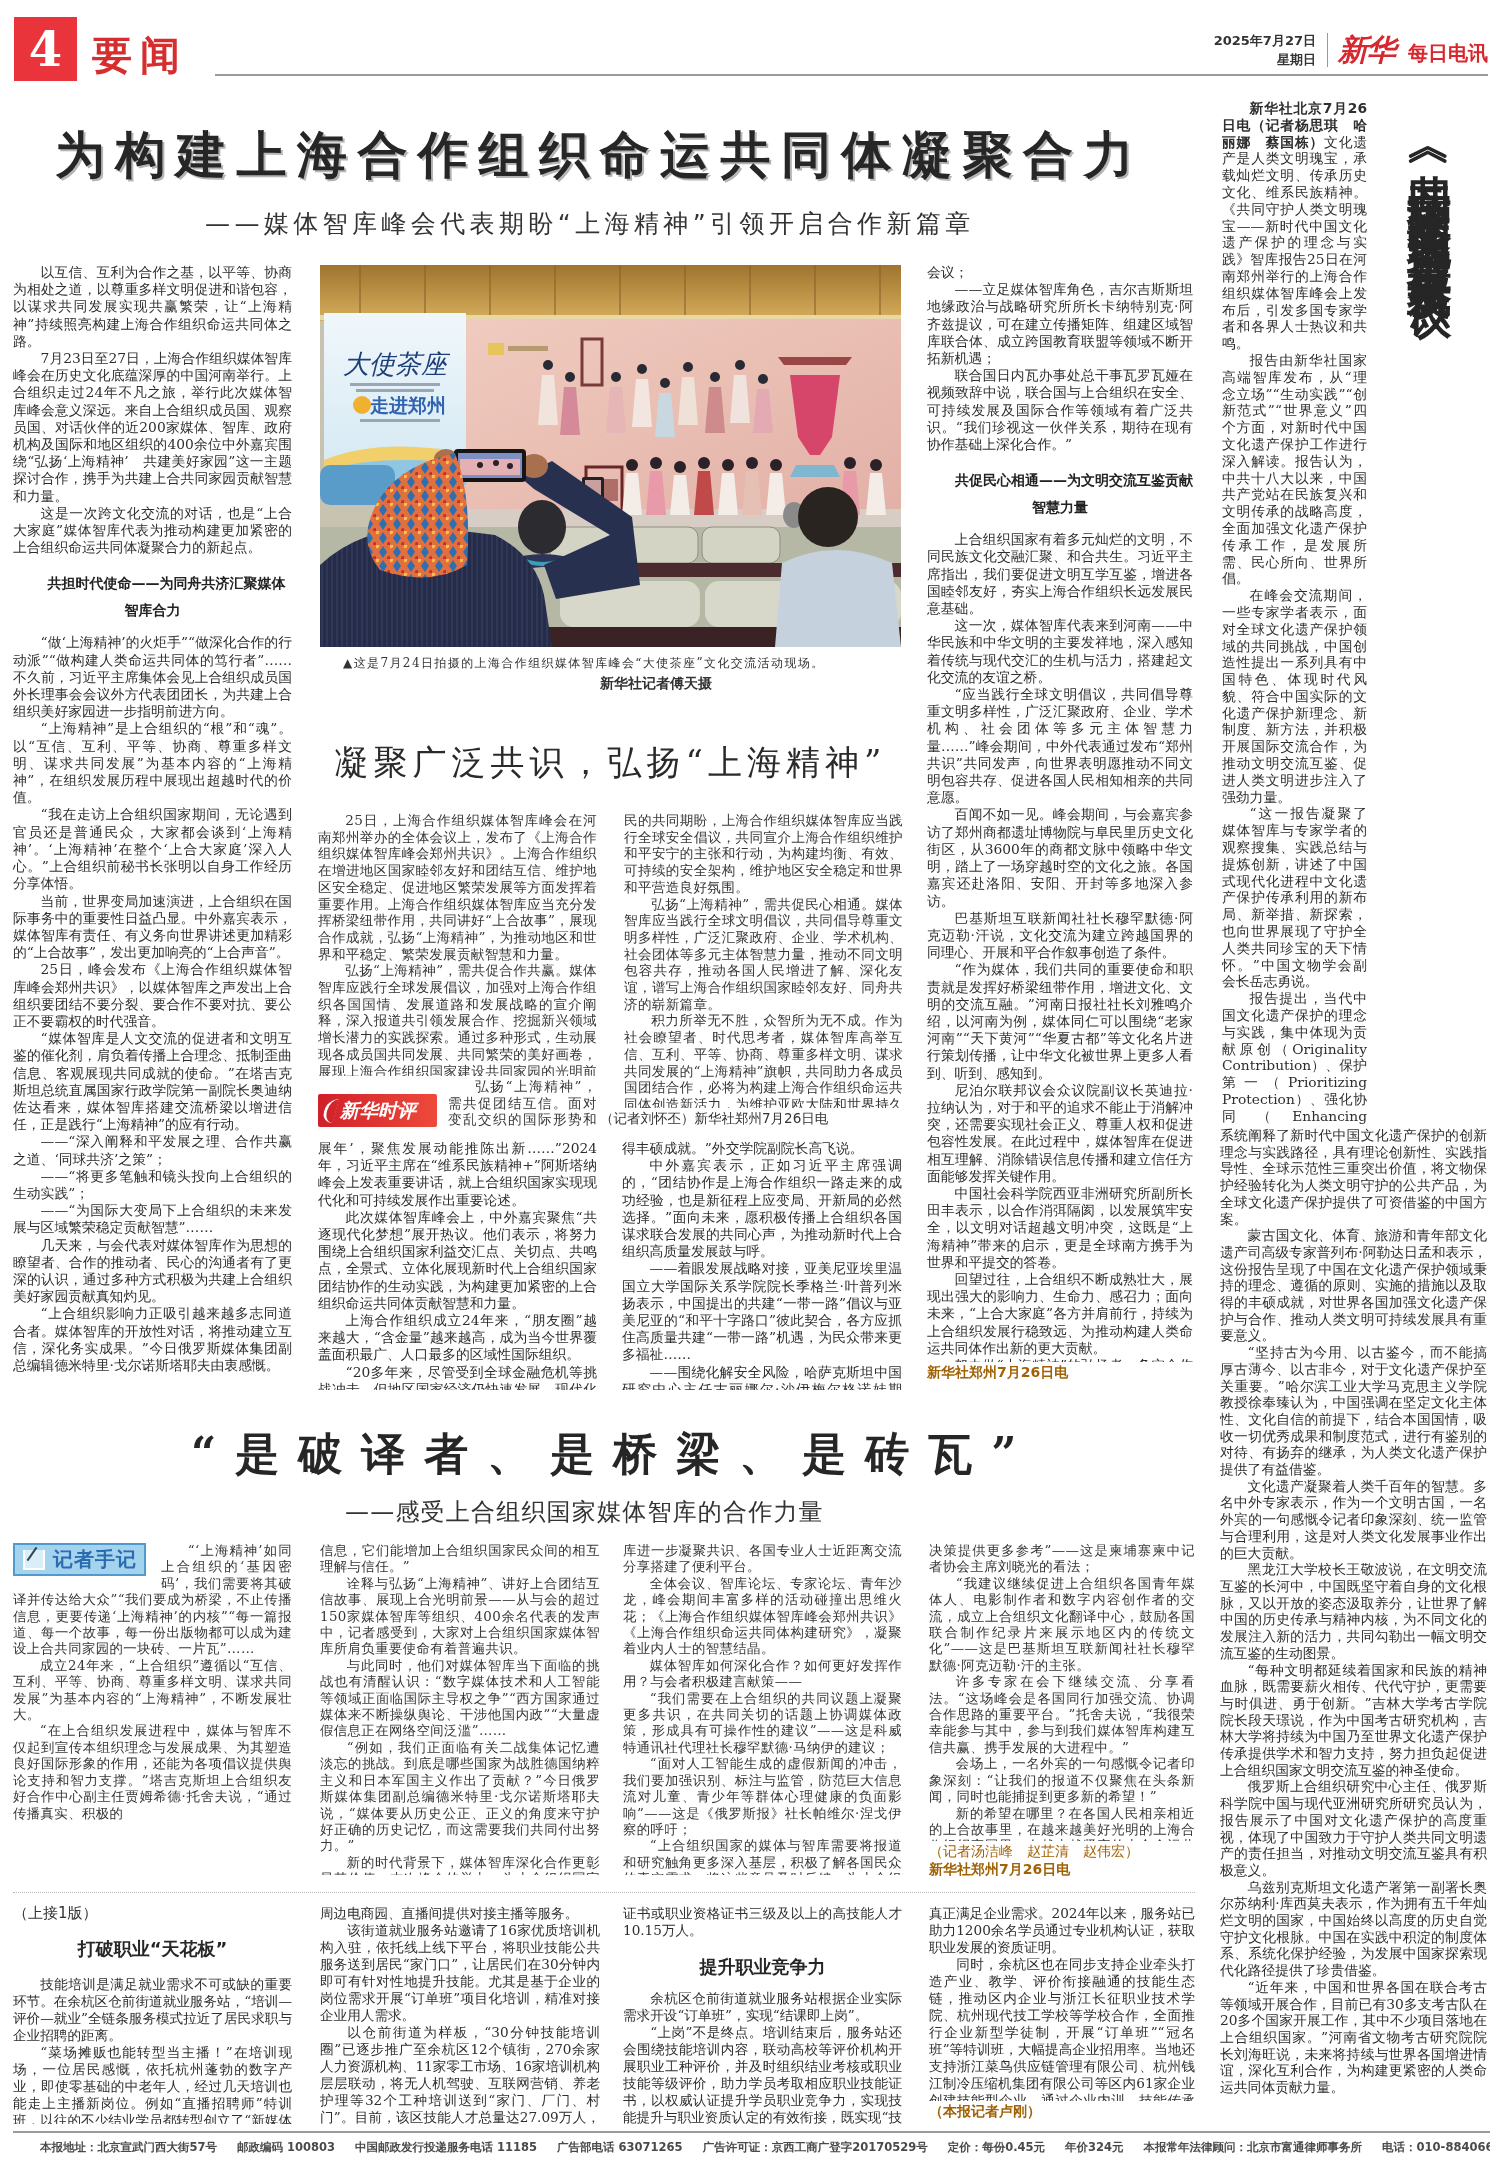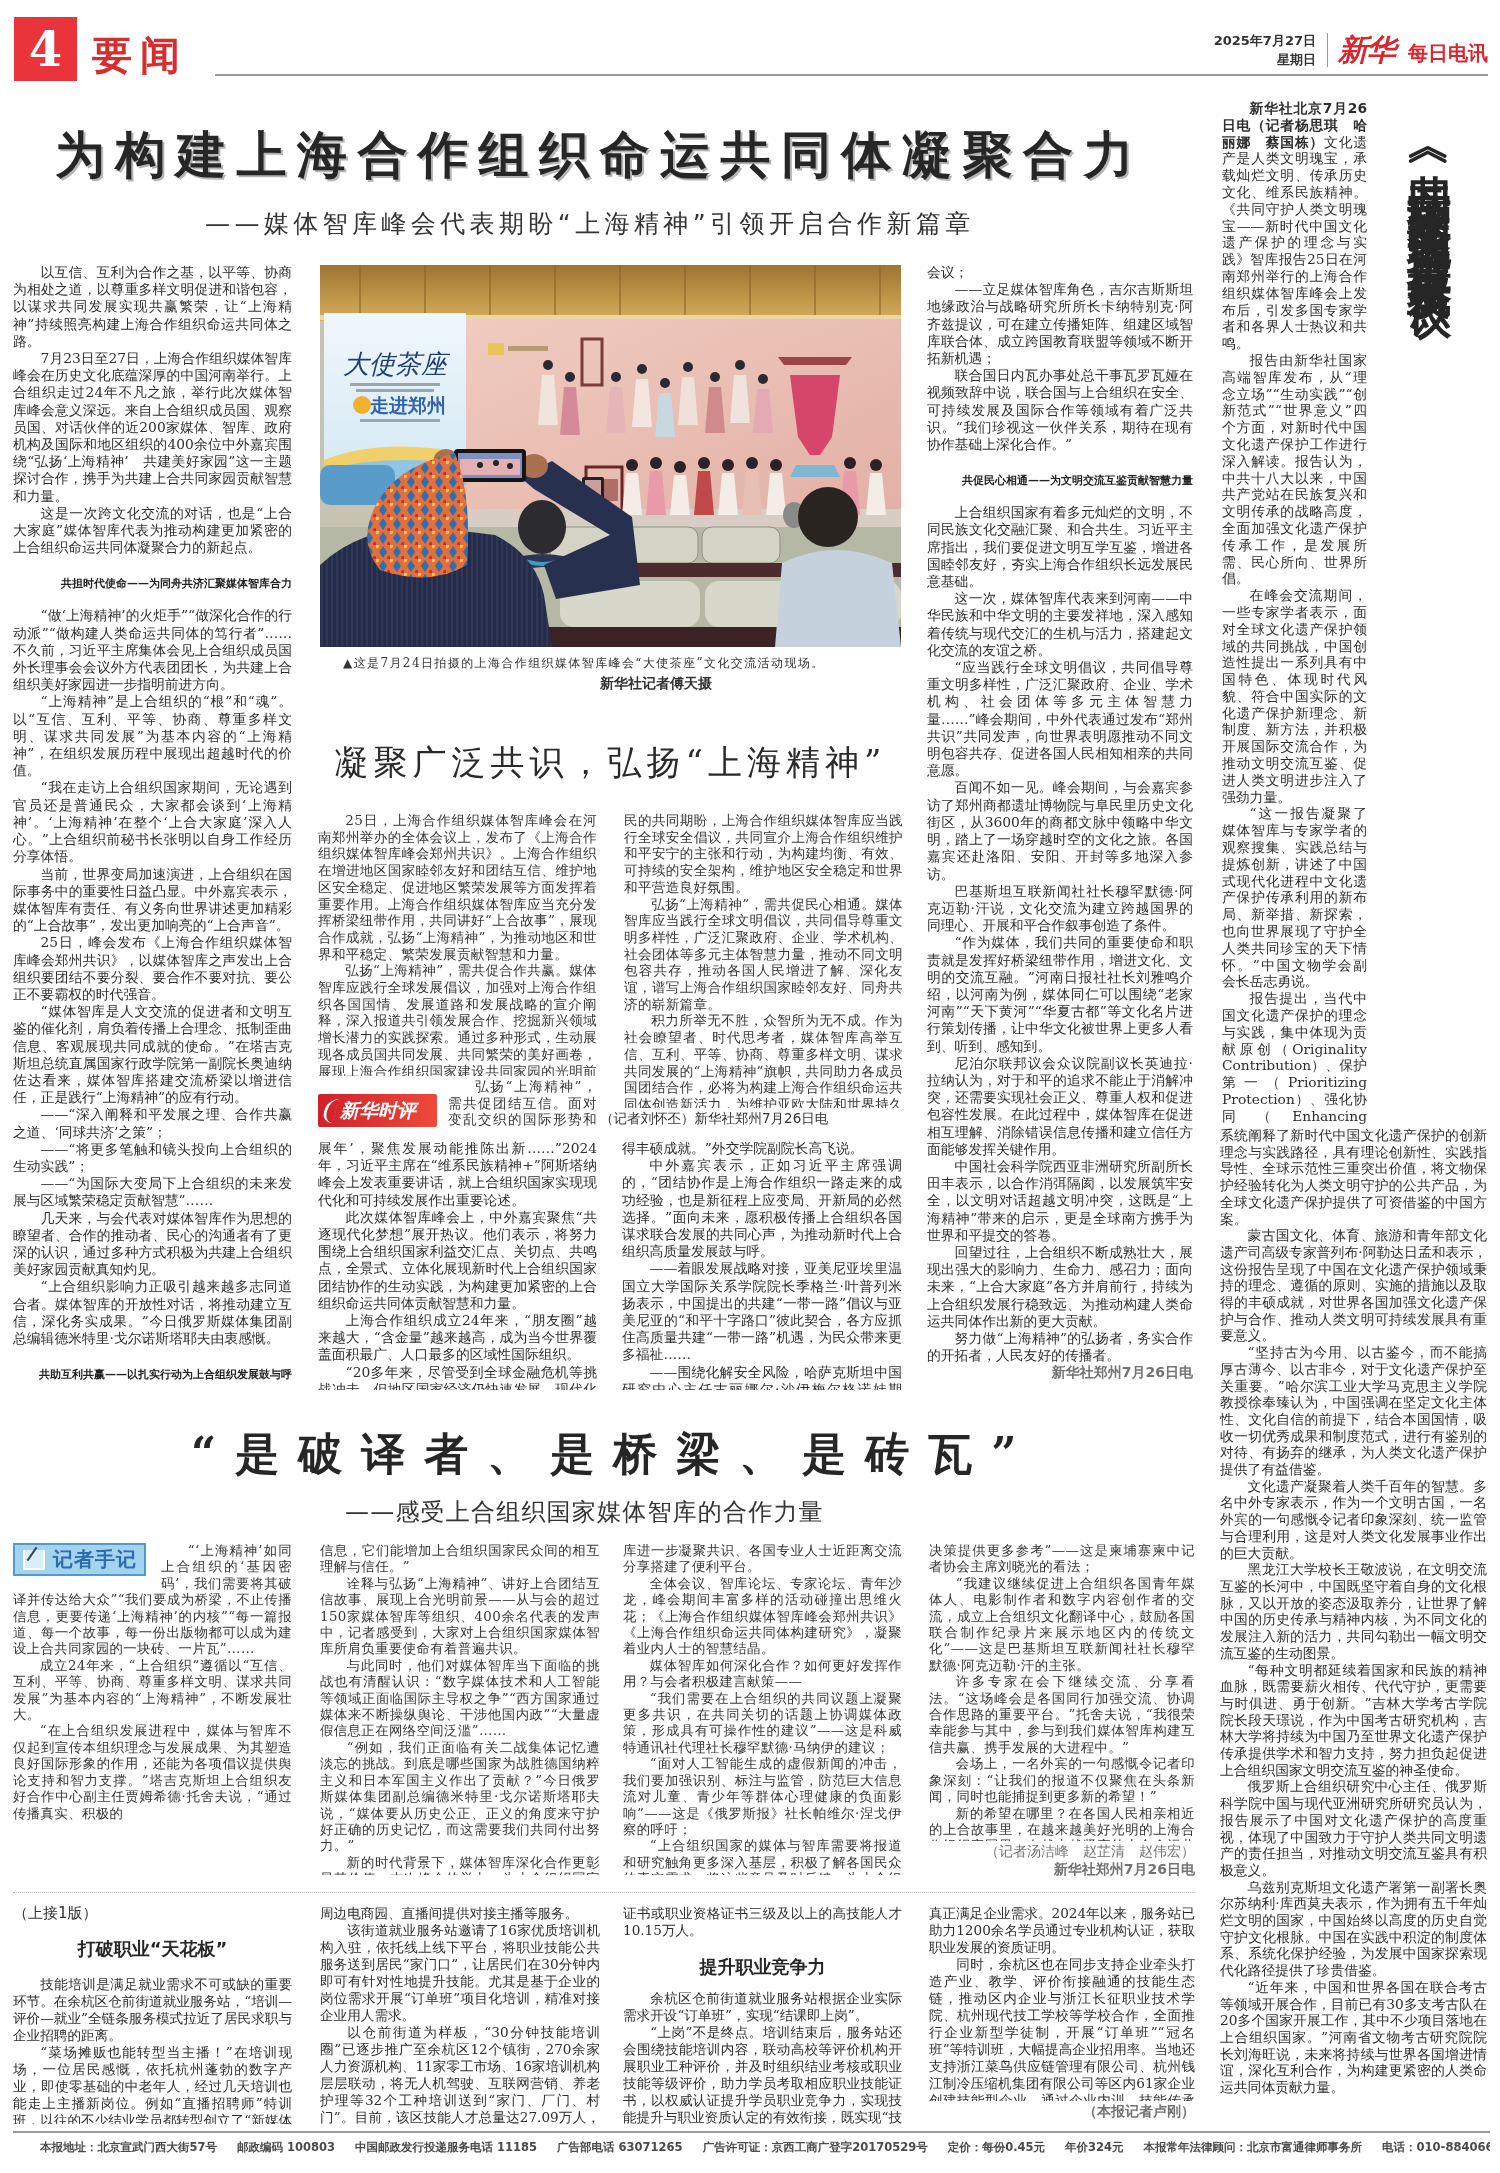--- a/index.html
+++ b/index.html
@@ -13,30 +13,30 @@
 .weekday{left:1180px;top:52px;width:136px;text-align:right;font:bold 13px/16px "DejaVu Sans",sans-serif;color:#333}
 .hsep{left:1327px;top:33px;width:1px;height:34px;background:#999}
 .logo{left:1338px;top:30px;width:152px;height:40px;white-space:nowrap;color:#d8282f}
 .logo-cal{font:italic bold 30px/40px "DejaVu Serif",serif;letter-spacing:-2px}
 .logo-txt{font:bold 20px/40px "DejaVu Sans",sans-serif;margin-left:14px}
 .headline{left:55px;top:126px;font:bold 50px/58px "DejaVu Serif",serif;letter-spacing:10.5px;color:#262626;white-space:nowrap;text-shadow:2px 2px 0 #b5b5b5}
 .subheadline{left:205px;top:208px;font:25px/32px "DejaVu Sans",sans-serif;letter-spacing:4.4px;color:#333;white-space:nowrap}
 .txt{position:absolute;overflow:hidden;font-size:13.8px;line-height:17.2px;text-align:justify;color:#2e2e2e}
 .txt p{text-indent:2em}
 .txt p.cont{text-indent:0}
-.txt p.sh{font-family:"DejaVu Sans","Liberation Sans",sans-serif;font-weight:bold;font-size:11px;line-height:27px;color:#222;margin:14px 0 10px;text-indent:2em;text-align:right}
+.txt p.sh{font-family:"DejaVu Sans","Liberation Sans",sans-serif;font-weight:bold;font-size:14px;line-height:27px;color:#222;margin:14px 0 10px;text-indent:2em;text-align:center}
 .photo{left:320px;top:265px;width:581px;height:382px;overflow:hidden}
 .caption{left:343px;top:655px;width:560px;font:12px/16px "DejaVu Serif",serif;letter-spacing:1.4px;color:#333;white-space:nowrap}
 .credit{left:600px;top:674px;width:290px;text-align:left;font:bold 14px/18px "DejaVu Sans",sans-serif;color:#333}
 .cm-head{left:318px;top:742px;width:585px;text-align:center;font:34px/40px "DejaVu Serif",serif;letter-spacing:5px;color:#2a2a2a;white-space:nowrap}
 .cm{font-size:13.6px;line-height:16.7px;letter-spacing:.3px;color:#363636}
 .badge-xh{left:318px;top:1094px;width:119px;height:33px;background:linear-gradient(90deg,#d0202a,#ee4a3a);border-radius:2px;color:#fff;font:italic bold 19px/33px "DejaVu Sans",sans-serif;padding-left:22px;overflow:hidden}
 .badge-xh .swoosh{position:absolute;left:6px;top:5px;width:12px;height:24px;border-left:3px solid #fff;border-radius:12px 0 0 12px;transform:skewX(-15deg)}
 .cm-byline{left:600px;top:1110px;width:303px;text-align:left;font:13.5px/17px "DejaVu Sans",sans-serif;color:#333;white-space:nowrap}
-.dateline{font:bold 14px/18px "DejaVu Sans",sans-serif;color:#737373;text-align:right;white-space:nowrap}
+.dateline{font:bold 14px/18px "DejaVu Sans",sans-serif;color:#a16207;text-align:left;white-space:nowrap}
 .vtitle{left:1400px;top:133px;width:58px;height:965px;writing-mode:vertical-rl;font:bold 44px/56px "DejaVu Serif",serif;letter-spacing:6.5px;color:#262626;white-space:nowrap}
 .lead{font-family:"DejaVu Sans","Liberation Sans",sans-serif;font-weight:bold}
 .h2{left:191px;top:1428px;font:bold 44px/52px "DejaVu Serif",serif;letter-spacing:19px;color:#262626;white-space:nowrap}
 .sub2{left:345px;top:1497px;font:24px/30px "DejaVu Sans",sans-serif;letter-spacing:1.2px;color:#333;white-space:nowrap}
 .notes{font-size:13.4px;line-height:16.4px;letter-spacing:.4px;color:#363636}
 .notes-float{float:left;width:148px;height:49px}
 .badge-jz{width:133px;height:33px;background:#a4d3ee;border:2px solid #4f9bd0;position:relative;overflow:hidden}
 .badge-jz .book{position:absolute;left:8px;top:5px;width:22px;height:20px;border:2px solid #fff;border-top:none;background:#d9eef9}
 .badge-jz .pen{position:absolute;left:16px;top:1px;width:2px;height:16px;background:#345;transform:rotate(35deg)}
 .badge-jz .lbl{position:absolute;left:38px;top:0;font:bold 20px/29px "DejaVu Sans",sans-serif;color:#2b6cb0;letter-spacing:1px}

